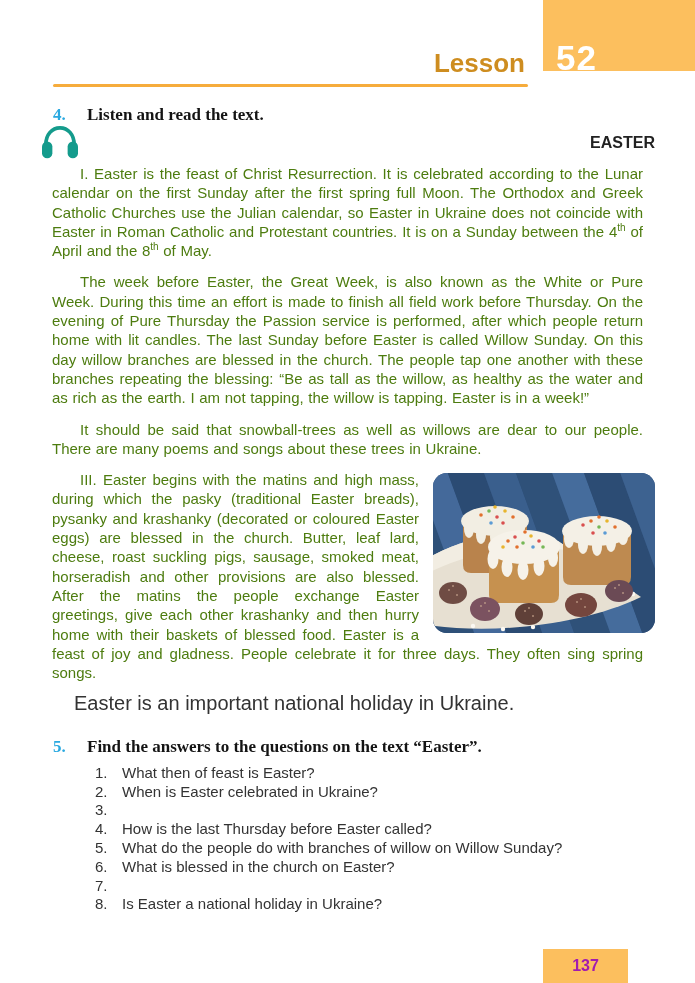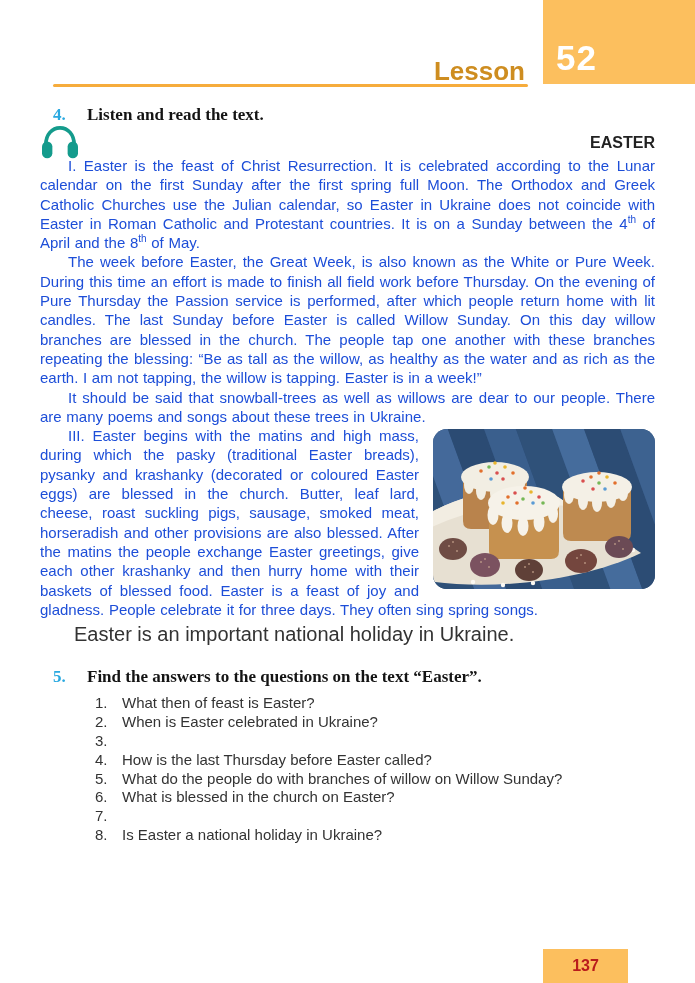--- a/index.html
+++ b/index.html
@@ -1,56 +1,56 @@
 <!DOCTYPE html>
 <html><head>
 <meta charset="utf-8">
 <style>
   html,body{margin:0;padding:0;background:#ffffff;}
   .page{position:relative;width:695px;height:983px;background:#fff;overflow:hidden;
         font-family:"Liberation Sans",sans-serif;color:#2e2e2e;}
 
   
-  .lesson-box{position:absolute;left:543px;top:0;width:152px;height:84px;background:#FCBF5E;}
+  .lesson-box{position:absolute;left:543px;top:0;width:152px;height:71px;background:#FCBF5E;}
   .lesson-number{position:absolute;left:13px;top:38px;font-size:35px;font-weight:bold;color:#ffffff;
         letter-spacing:1px;font-family:"Liberation Sans",sans-serif;}
-  .lesson-label{position:absolute;top:56px;right:170px;font-size:26px;font-weight:bold;color:#CE8D20;
+  .lesson-label{position:absolute;top:48px;right:170px;font-size:26px;font-weight:bold;color:#CE8D20;
         font-family:"Liberation Sans",sans-serif;margin-left:20px;}
   .header-underline{position:absolute;left:53px;top:84px;width:475px;height:3px;background:#F6AC3C;border-radius:2px;}
 
   
   .headphones{position:absolute;left:40px;top:124px;width:40px;height:36px;}
 
   
   .content{position:absolute;left:0;top:104px;width:695px;padding:0 40px;box-sizing:border-box;}
 
   .ex-header{display:flex;align-items:baseline;font-family:"Liberation Serif",serif;
         font-weight:bold;font-size:17px;color:#141414;line-height:21px;}
   .ex-num{flex:none;width:34px;margin-left:13px;color:#2AA9E0;}
 
   .reading-title{text-align:right;font-weight:bold;font-size:16px;color:#222;margin:9px 0 4px;
         font-family:"Liberation Sans",sans-serif;}
 
-  p.body{margin:0;text-align:justify;text-indent:28px;font-size:15px;line-height:19.3px;color:#1d4ed8;
+  p.body{margin:12px;text-align:justify;text-indent:28px;font-size:15px;line-height:19.3px;color:#4d7c0f;
         word-spacing:0.5px;}
   p.body sup{font-size:10px;line-height:0;vertical-align:super;}
 
   .photo-float{float:right;width:222px;height:160px;margin:3px 0 8px 14px;border-radius:14px;
         overflow:hidden;}
   .photo-float svg{display:block;}
 
   .p-last{margin:6px;text-indent:28px;font-size:20px;line-height:19.3px;color:#333;}
 
   .ex5{margin-top:22px;clear:both;}
   .questions{list-style:none;margin:7px 0 0;padding:0 0 0 55px;font-size:15px;line-height:18.8px;color:#333;}
   .questions li{display:flex;}
   .qnum{flex:none;width:27px;}
 
   .page-num-box{position:absolute;left:543px;top:949px;width:85px;height:34px;background:#FCBF5E;
-        display:flex;align-items:center;justify-content:center;font-weight:bold;font-size:16px;color:#b91c1c;}
+        display:flex;align-items:center;justify-content:center;font-weight:bold;font-size:16px;color:#a21caf;}
 </style>
 </head>
 <body>
 
 <div class="page">
 
   <div class="lesson-box">
     <span class="lesson-number">52</span>
   </div>
   <span class="lesson-label">Lesson</span>

